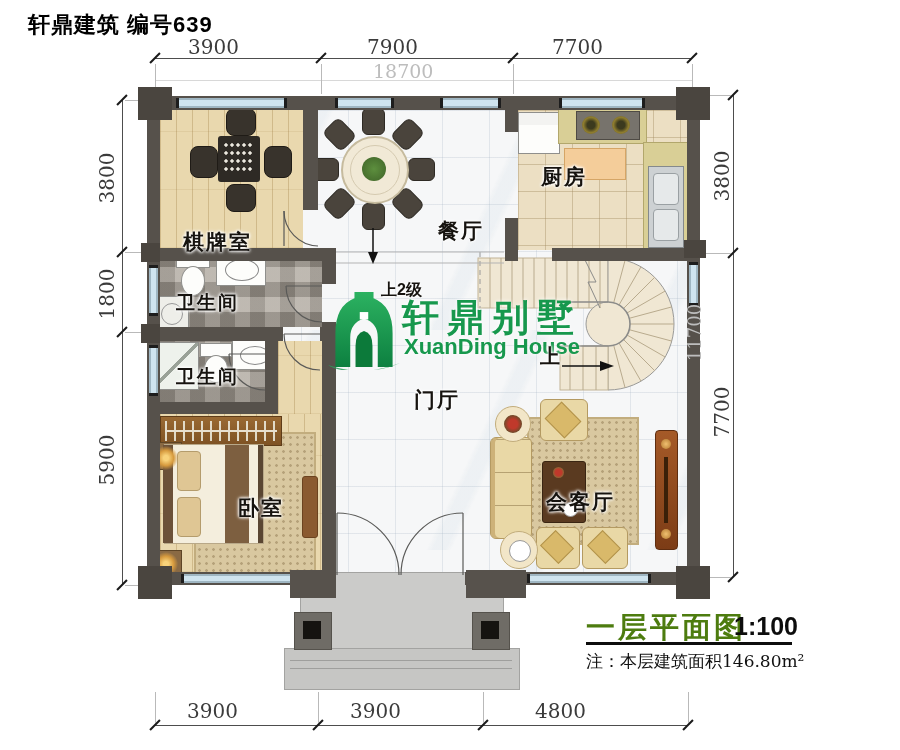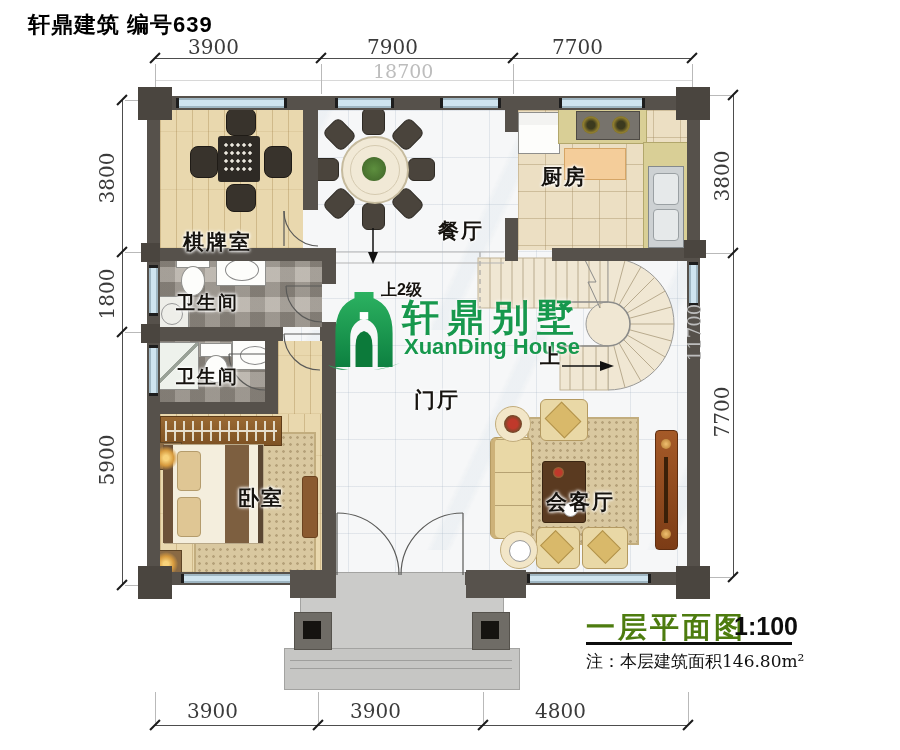--- a/index.html
+++ b/index.html
@@ -297,21 +297,21 @@
   </svg>
   <div class="logo-cn" style="z-index:7;">轩鼎别墅</div>
   <div class="logo-en" style="z-index:7;">XuanDing House</div>
 
   <div class="lbl" style="left:183px;top:210px;z-index:7;margin-top:18px;">棋牌室</div>
   <div class="lbl" style="left:438px;top:217px;z-index:7;">餐厅</div>
   <div class="lbl" style="left:541px;top:163px;z-index:7;">厨房</div>
   <div class="lbl" style="left:176px;top:290px;font-size:19px;z-index:7;">卫生间</div>
   <div class="lbl" style="left:176px;top:364px;font-size:19px;z-index:7;">卫生间</div>
   <div class="lbl" style="left:414px;top:386px;z-index:7;">门厅</div>
-  <div class="lbl" style="left:238px;top:484px;z-index:7;">卧室</div>
+  <div class="lbl" style="left:238px;top:494px;z-index:7;">卧室</div>
   <div class="lbl" style="left:546px;top:488px;z-index:7;">会客厅</div>
   <div class="small-lbl" style="left:381px;top:280px;z-index:7;">上2级</div>
   <div class="lbl" style="left:540px;top:343px;font-size:20px;z-index:7;">上</div>
 
   <div class="header-title">轩鼎建筑 编号639</div>
 
   <div class="dline" style="left:155px;top:58px;width:537px;height:1px;"></div>
   <div class="dline-gray" style="left:155px;top:80px;width:537px;height:1px;"></div>
   <div class="tick" style="left:148px;top:57px;"></div>
     <div class="tick" style="left:314px;top:57px;"></div>

